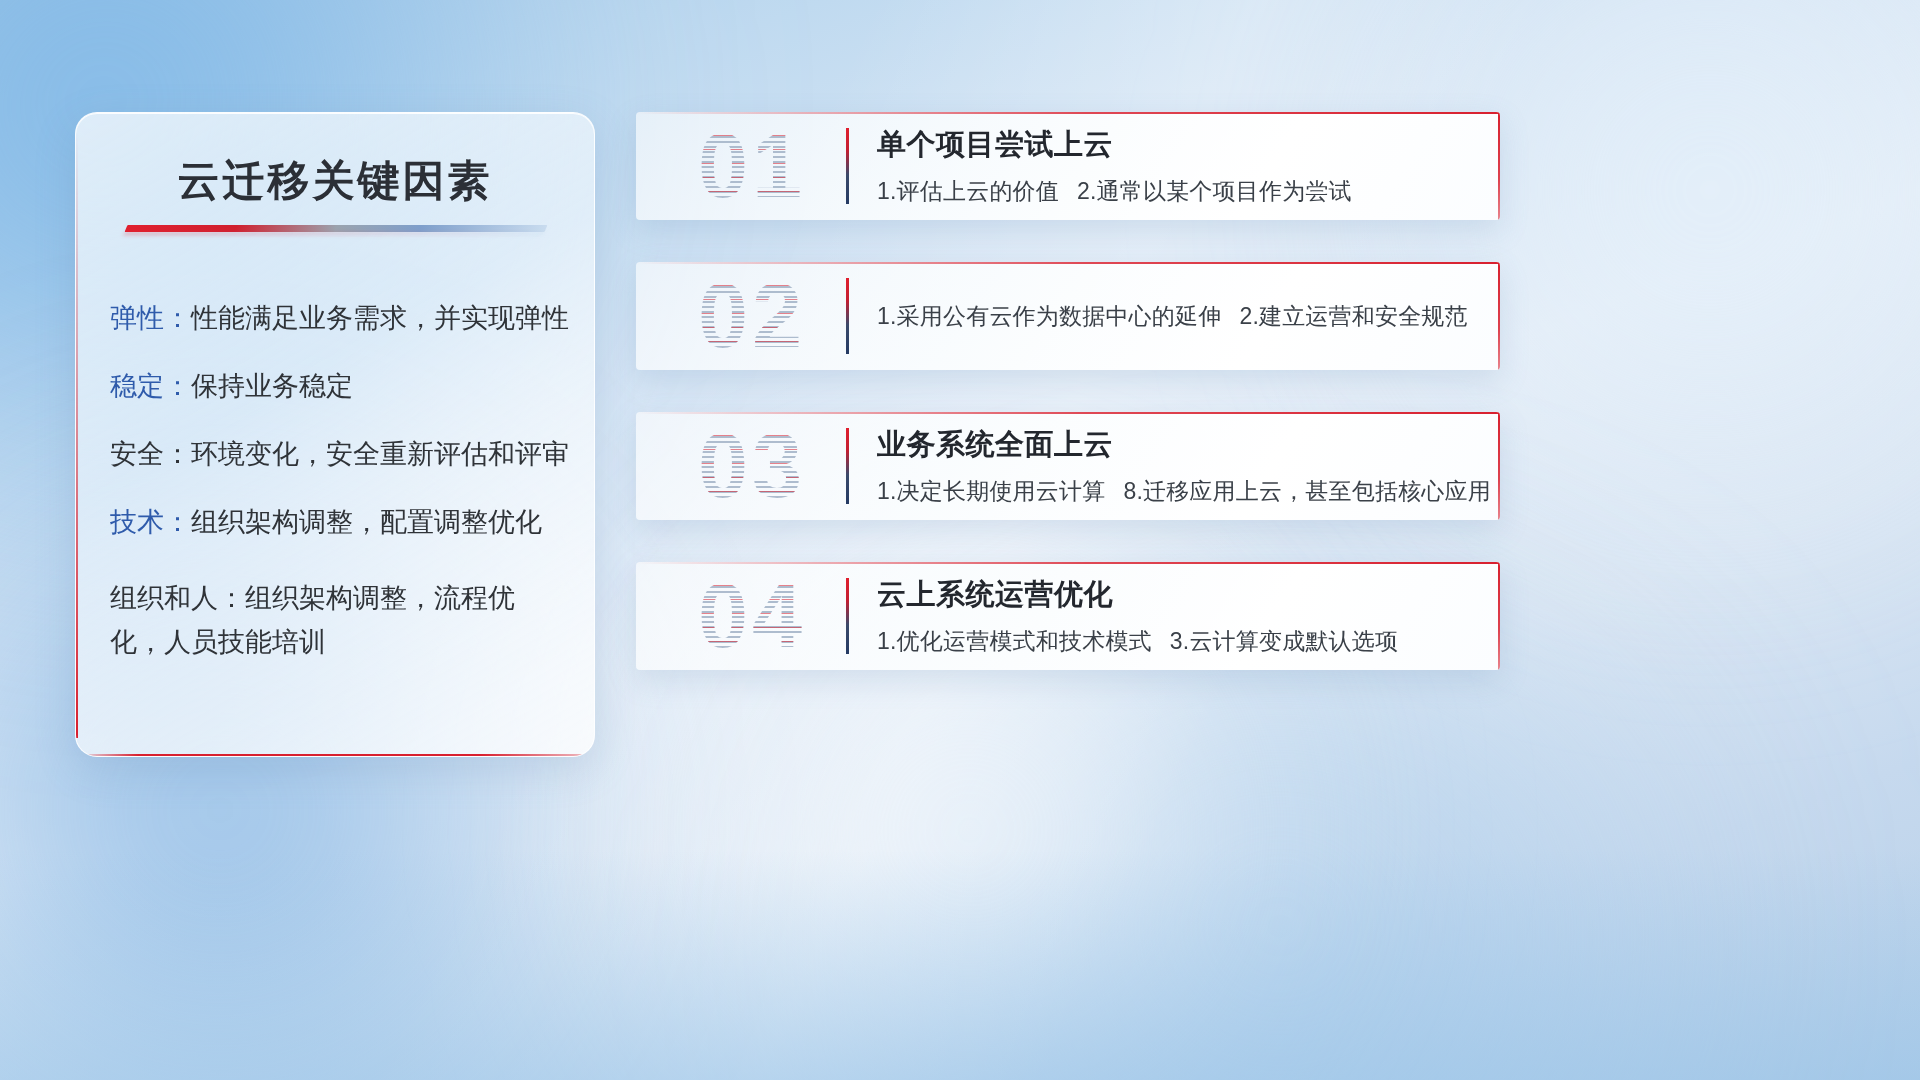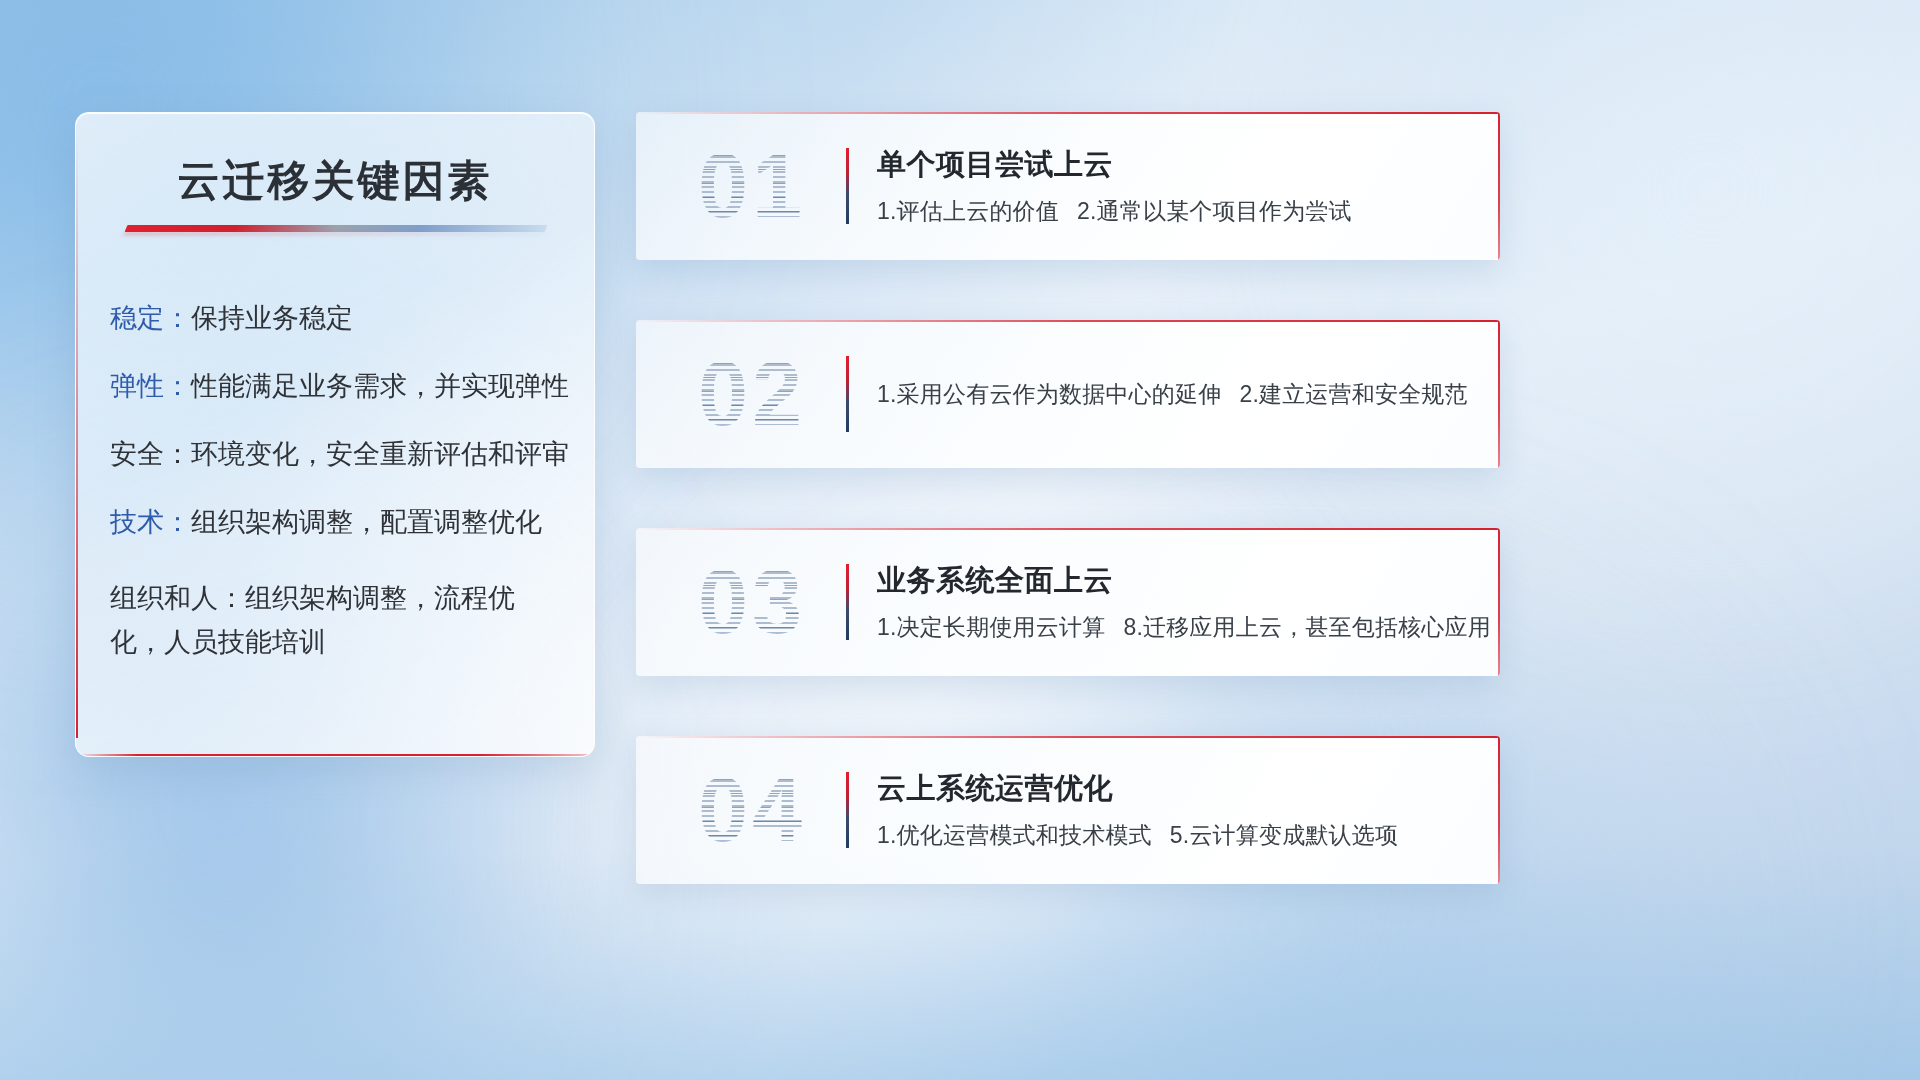--- a/index.html
+++ b/index.html
@@ -33,21 +33,21 @@
     background:linear-gradient(115deg,rgba(255,255,255,0) 36%,rgba(255,255,255,.30) 52%,rgba(255,255,255,0) 64%);
   }
   .bg-bottom{
     position:absolute; left:0; right:0; bottom:0; height:230px;
     background:linear-gradient(to top,rgba(150,195,232,.55),rgba(150,195,232,0));
   }
 
   
   .left-panel{
     position:absolute; left:75px; top:112px; width:520px; height:645px;
-    border-radius:14px;
+    border-radius:22px;
     border:1px solid rgba(255,255,255,.85);
     background:linear-gradient(150deg,rgba(255,255,255,.72) 0%,rgba(246,251,255,.58) 42%,rgba(255,255,255,.80) 100%);
     box-shadow:0 12px 42px rgba(90,130,175,.20), inset 0 1px 0 rgba(255,255,255,.9);
     overflow:hidden;
   }
   .left-panel::after{
     content:""; position:absolute; left:0; right:0; bottom:0; height:2px;
     background:linear-gradient(to right,rgba(210,30,45,0) 0%,#d8202f 12%,#d8202f 78%,rgba(216,32,47,.25) 100%);
   }
   .left-panel::before{
@@ -78,21 +78,21 @@
     font-size:27px; line-height:1.0; color:#2f3338;
     margin-bottom:41px; white-space:nowrap;
   }
   .panel-line.wrapped{ white-space:normal; line-height:1.62; }
   .panel-line .tag{ color:#2f3338; }
   .panel-line .tag.accent{ color:#2f5bab; }
 
   
   .cards{ position:absolute; left:636px; top:112px; width:864px; }
   .card{
-    position:relative; height:148px; margin-bottom:60px;
+    position:relative; height:108px; margin-bottom:42px;
     border-radius:4px;
     background:linear-gradient(122deg,rgba(255,255,255,.60) 0%,rgba(252,254,255,.88) 38%,#ffffff 72%,#fbfdff 100%);
     box-shadow:0 10px 30px rgba(95,135,180,.18);
     overflow:hidden;
   }
   .card::before{   
     content:""; position:absolute; left:0; right:0; top:0; height:2px;
     background:linear-gradient(to right,rgba(216,32,47,0) 0%,rgba(216,32,47,.30) 18%,rgba(216,32,47,.82) 52%,#d8202f 100%);
   }
   .card::after{    
@@ -160,25 +160,25 @@
   <div class="bg-sheen"></div>
   <div class="bg-bottom"></div>
 </div>
 
 <div class="left-panel">
   <div class="panel-title">云迁移关键因素</div>
   <div class="panel-rule"></div>
   <div class="panel-list">
 
     <div class="panel-line">
+      <span class="tag accent">弹性：</span><span class="body">性能满足业务需求，并实现弹性</span>
+    </div>
+
+    <div class="panel-line">
       <span class="tag accent">稳定：</span><span class="body">保持业务稳定</span>
-    </div>
-
-    <div class="panel-line">
-      <span class="tag accent">弹性：</span><span class="body">性能满足业务需求，并实现弹性</span>
     </div>
 
     <div class="panel-line">
       <span class="tag">安全：</span><span class="body">环境变化，安全重新评估和评审</span>
     </div>
 
     <div class="panel-line">
       <span class="tag accent">技术：</span><span class="body">组织架构调整，配置调整优化</span>
     </div>
 
@@ -226,18 +226,18 @@
     </div>
   </div>
 
   <div class="card">
     <div class="card-inner">
       <div class="card-num">04</div>
       <div class="card-num-glow">04</div>
       <div class="card-divider"></div>
       <div class="card-text">
         <div class="card-title">云上系统运营优化</div>
-        <div class="card-desc"><span>1.优化运营模式和技术模式</span><span class="sp"></span><span>5.云计算变成默认选项</span></div>
+        <div class="card-desc"><span>1.优化运营模式和技术模式</span><span class="sp"></span><span>3.云计算变成默认选项</span></div>
       </div>
     </div>
   </div>
 
 </div>
 
 </body></html>

